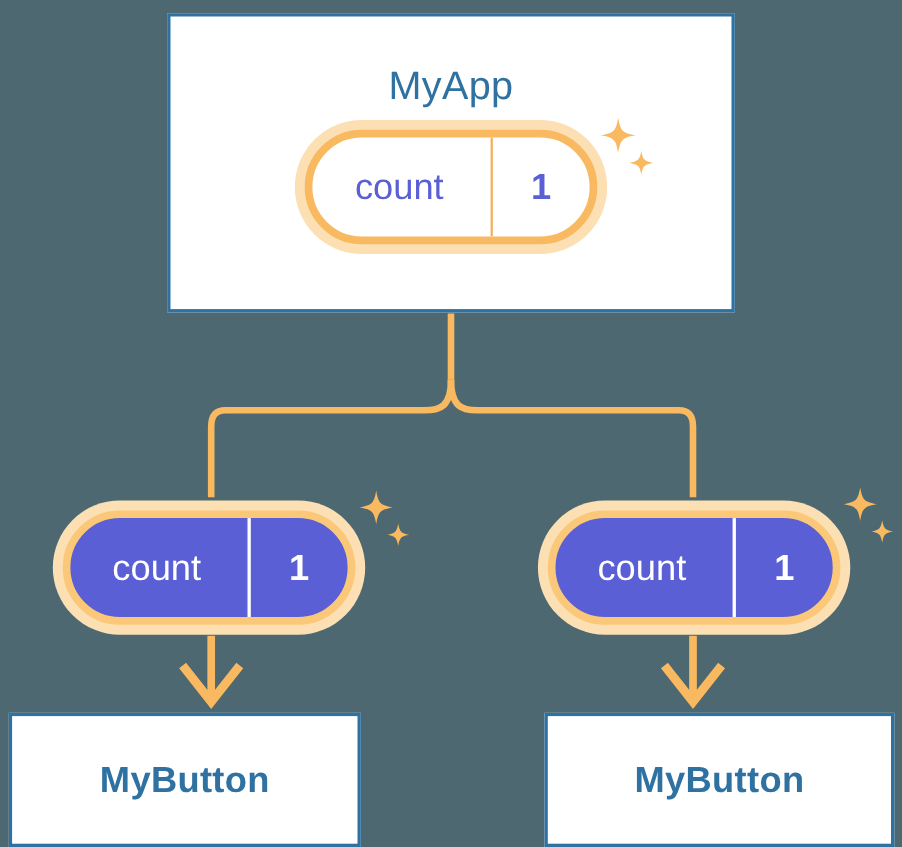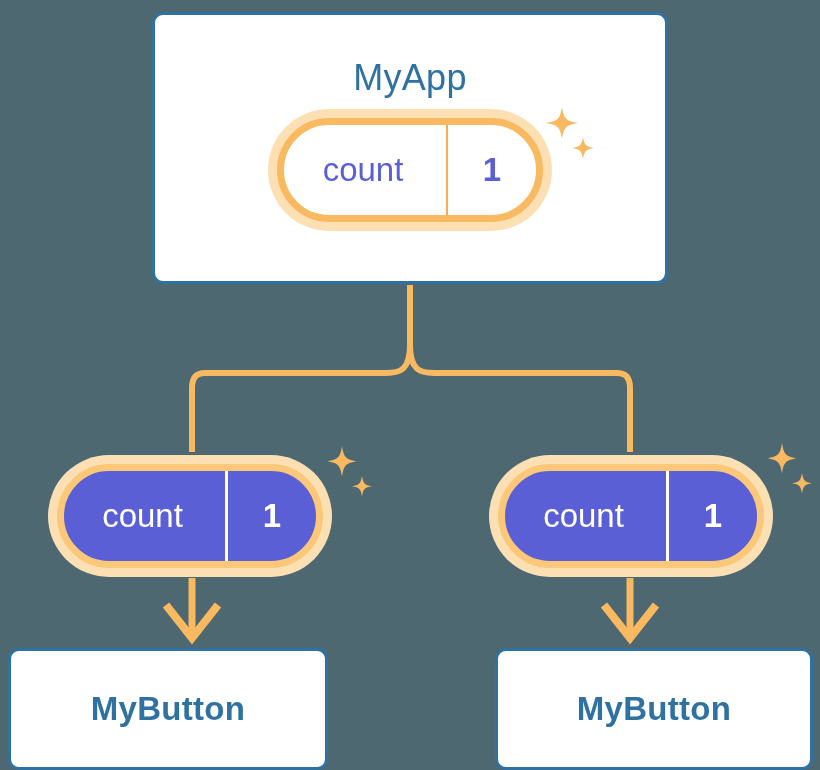--- a/index.html
+++ b/index.html
@@ -28,21 +28,21 @@
     width: 820px;
     height: 770px;
     pointer-events: none;
   }
 
   
   .card {
     position: absolute;
     background: #ffffff;
     border: 3px solid #2f72a1;
-    border-radius: 11px;
+    border-radius: 0;
     box-sizing: border-box;
   }
   #myapp-card {
     left: 152px;
     top: 12px;
     width: 516px;
     height: 272px;
   }
   .card-title {
     position: absolute;

